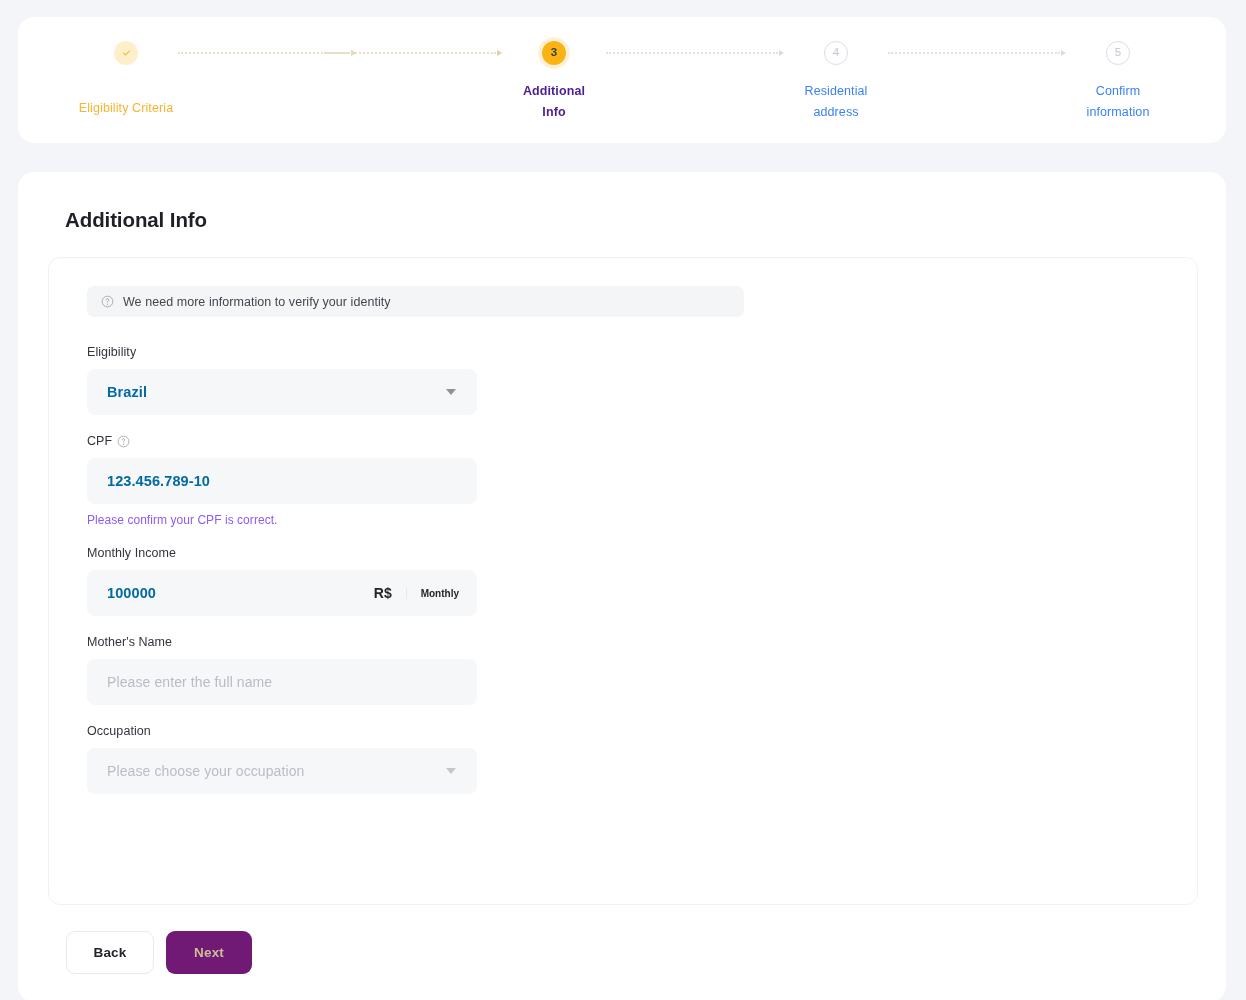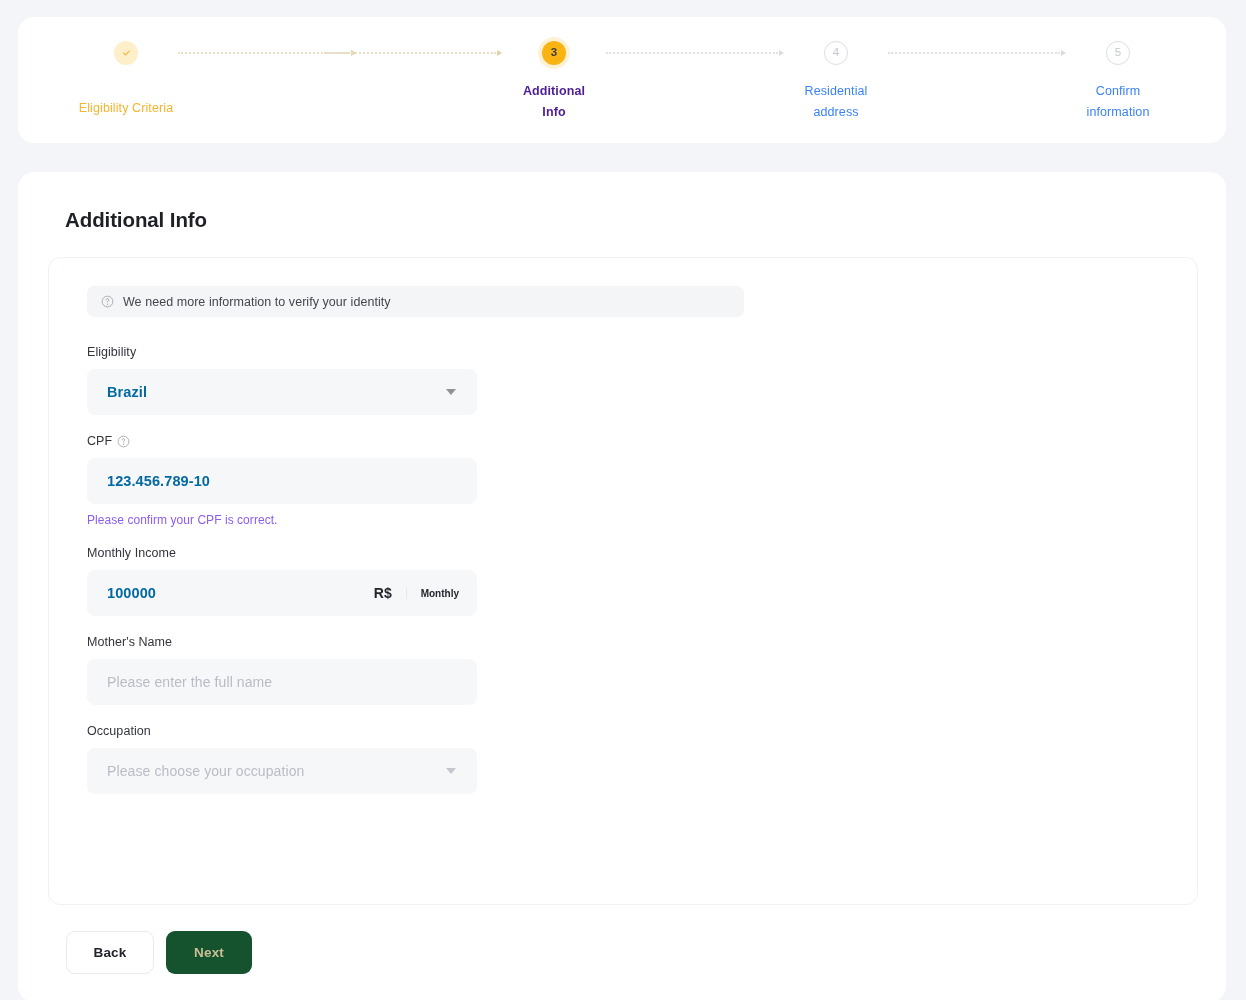--- a/index.html
+++ b/index.html
@@ -255,21 +255,21 @@
     font-family: "Liberation Sans", sans-serif;
   }
   .btn-back {
     width: 88px;
     background: #ffffff;
     border: 1px solid #e8eaee;
     color: #22242b;
   }
   .btn-next {
     width: 86px;
-    background: #14532d;
+    background: #701a75;
     color: #cbbd95;
     cursor: default;
   }
 </style>
 </head>
 <body>
 
 <div class="page">
 
   <div class="stepper-card">

